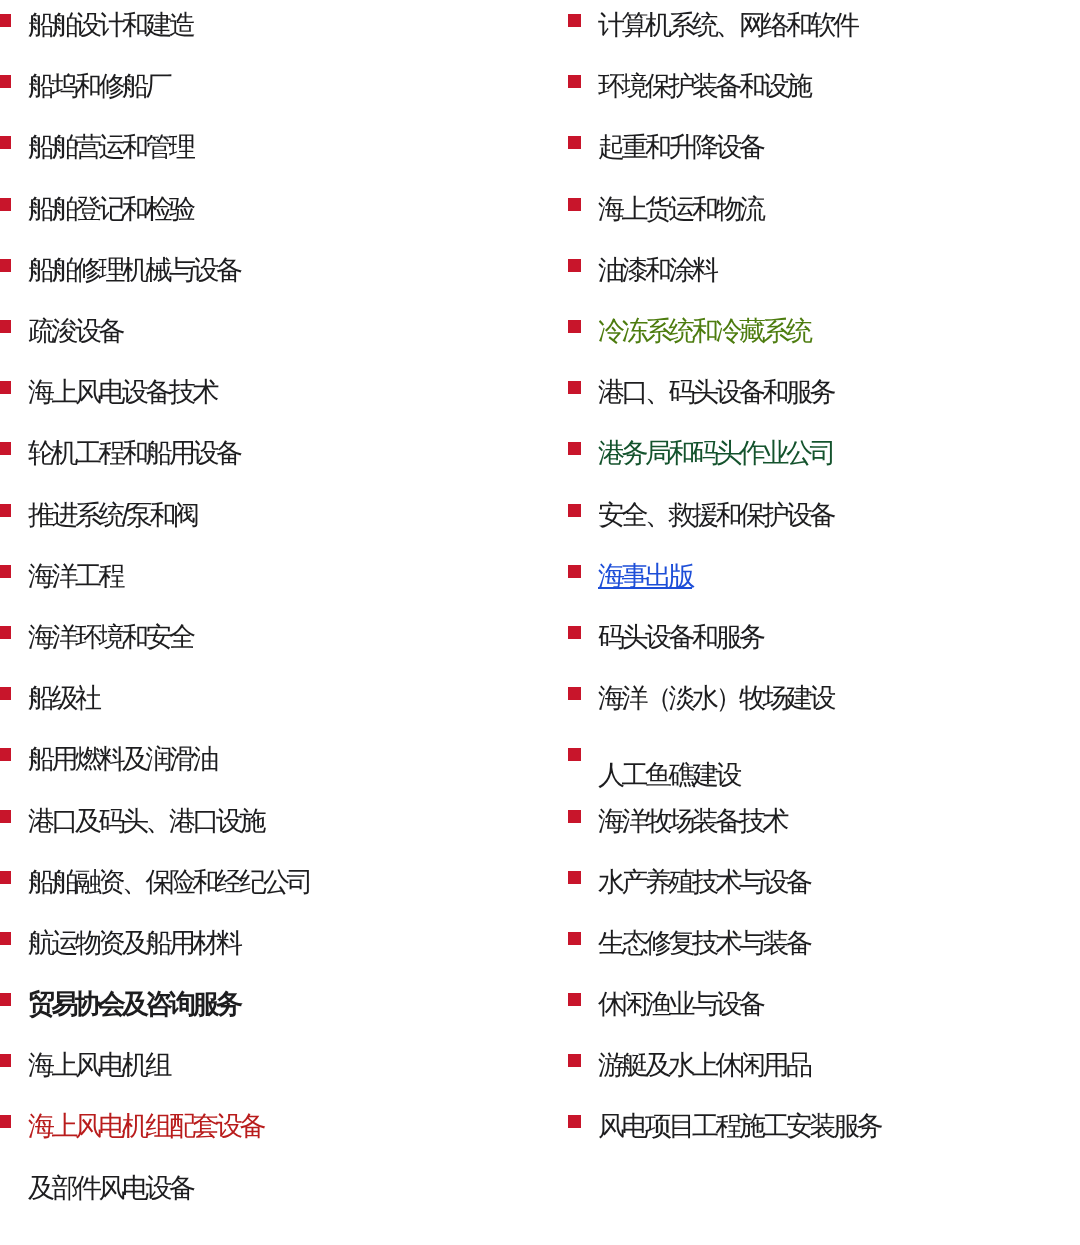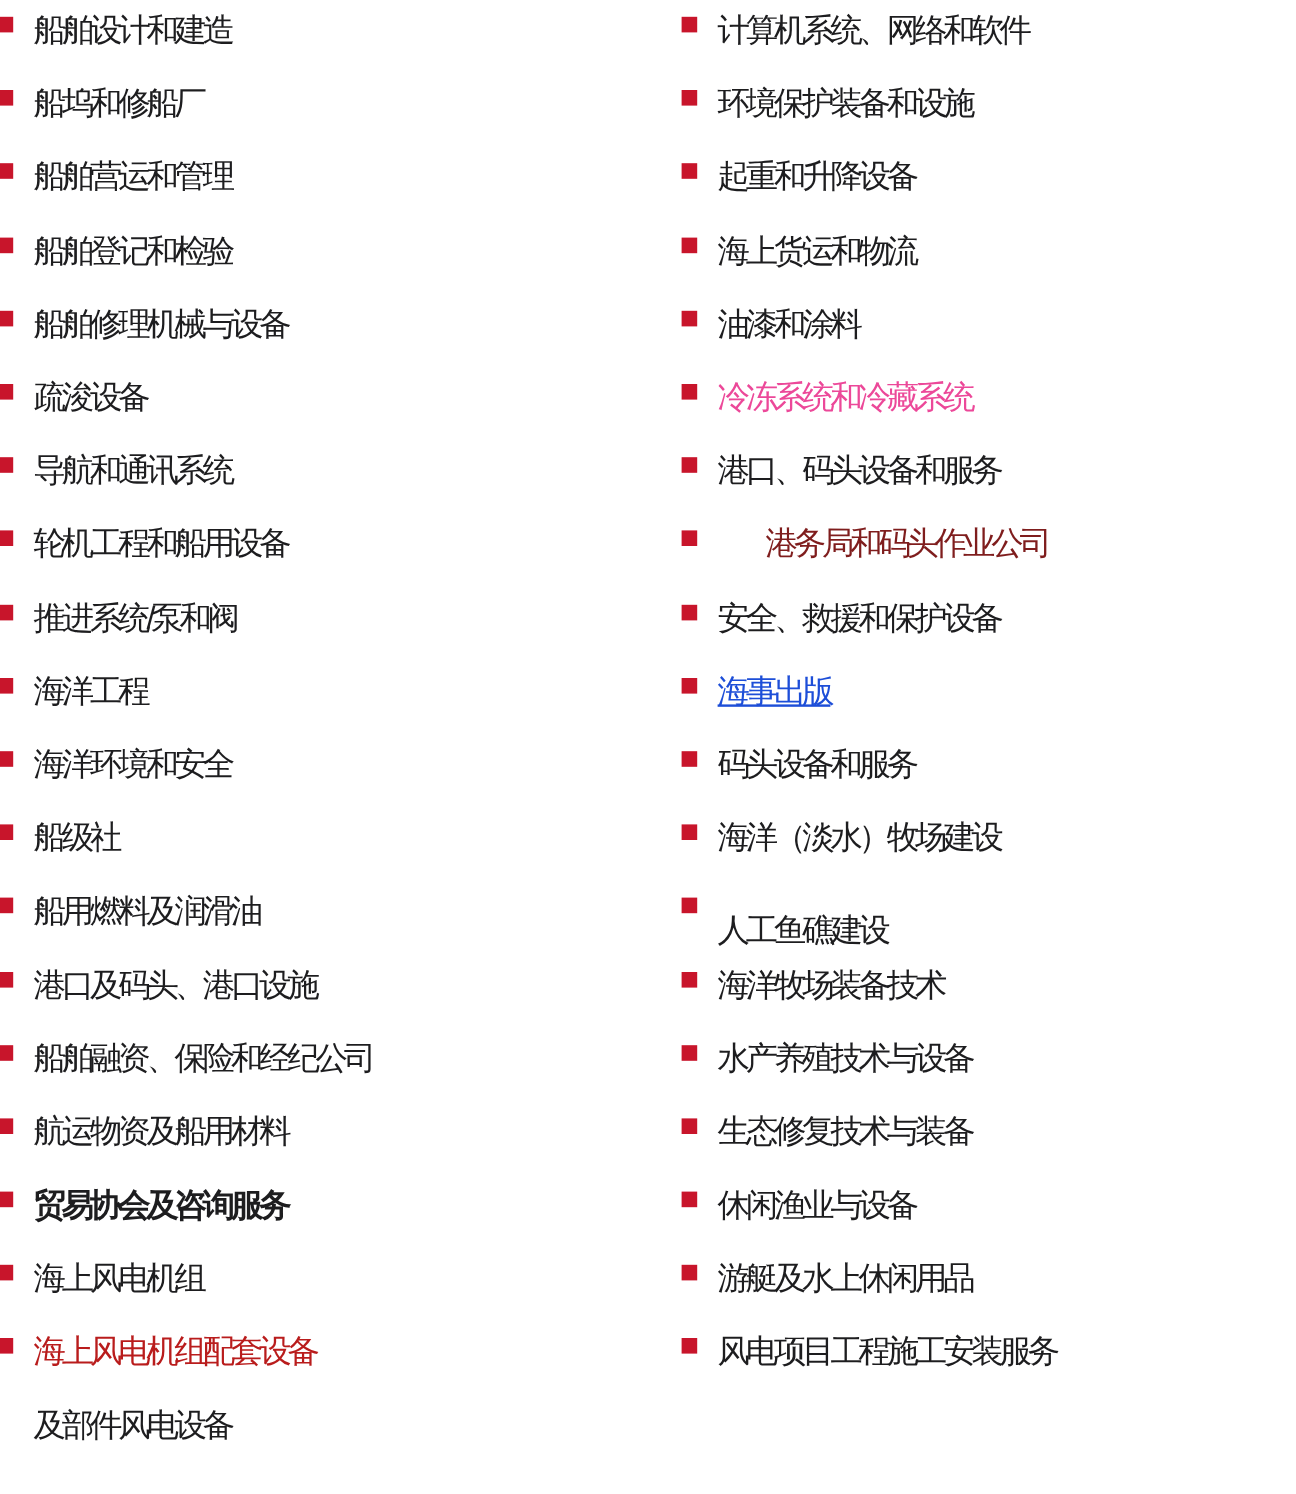--- a/index.html
+++ b/index.html
@@ -86,21 +86,21 @@
           <li class="row">
             <span class="bullet" style="background: rgb(200, 21, 43);"></span>
             <span class="label" style="color: rgb(29, 29, 31);">船舶修理机械与设备</span>
           </li>
           <li class="row">
             <span class="bullet" style="background: rgb(200, 21, 43);"></span>
             <span class="label" style="color: rgb(29, 29, 31);">疏浚设备</span>
           </li>
           <li class="row">
             <span class="bullet" style="background: rgb(200, 21, 43);"></span>
-            <span class="label" style="color: rgb(29, 29, 31);">导航和通讯系统</span>
+            <span class="label" style="color: rgb(29, 29, 31);">海上风电设备技术</span>
           </li>
           <li class="row">
             <span class="bullet" style="background: rgb(200, 21, 43);"></span>
             <span class="label" style="color: rgb(29, 29, 31);">轮机工程和船用设备</span>
           </li>
           <li class="row">
             <span class="bullet" style="background: rgb(200, 21, 43);"></span>
             <span class="label" style="color: rgb(29, 29, 31);">推进系统/泵和阀</span>
           </li>
           <li class="row">
@@ -166,29 +166,29 @@
           <li class="row">
             <span class="bullet" style="background: rgb(200, 21, 43);"></span>
             <span class="label" style="color: rgb(29, 29, 31);">海上货运和物流</span>
           </li>
           <li class="row">
             <span class="bullet" style="background: rgb(200, 21, 43);"></span>
             <span class="label" style="color: rgb(29, 29, 31);">油漆和涂料</span>
           </li>
           <li class="row">
             <span class="bullet" style="background: rgb(200, 21, 43);"></span>
-            <span class="label" style="color: #ec4899;">冷冻系统和冷藏系统</span>
+            <span class="label" style="color: #4d7c0f;">冷冻系统和冷藏系统</span>
           </li>
           <li class="row">
             <span class="bullet" style="background: rgb(200, 21, 43);"></span>
             <span class="label" style="color: rgb(29, 29, 31); text-align: right;">港口、码头设备和服务</span>
           </li>
           <li class="row">
             <span class="bullet" style="background: rgb(200, 21, 43);"></span>
-            <span class="label" style="color: #7f1d1d; margin-left: 40px;">港务局和码头作业公司</span>
+            <span class="label" style="color: #14532d;">港务局和码头作业公司</span>
           </li>
           <li class="row">
             <span class="bullet" style="background: rgb(200, 21, 43);"></span>
             <span class="label" style="color: rgb(29, 29, 31);">安全、救援和保护设备</span>
           </li>
           <li class="row">
             <span class="bullet" style="background: rgb(200, 21, 43);"></span>
             <span class="label" style="color: #1d4ed8; text-decoration: underline;">海事出版</span>
           </li>
           <li class="row">

